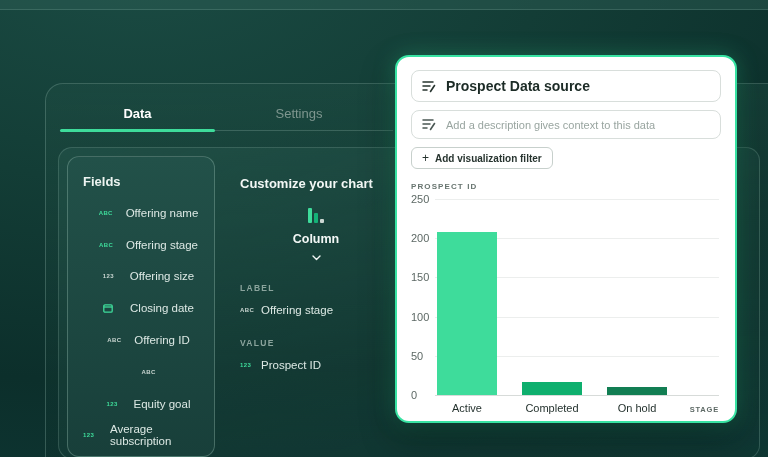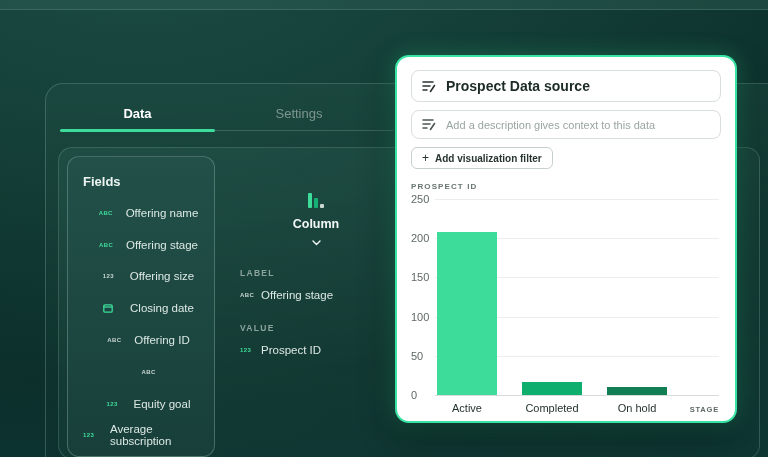--- a/index.html
+++ b/index.html
@@ -123,20 +123,21 @@
           <span>Equity goal</span>
         </li>
         <li class="field-item">
           <span class="mini-icon" style="color:#3EDC9B">123</span>
           <span>Average subscription</span>
         </li>
       </ul>
   </div>
 
   <div class="customize">
+    <h3 class="customize-title">Customize your chart</h3>
 
     <div class="type-row">
       <span class="col-icon">
         <span class="b1"></span>
           <span class="b2"></span>
           <span class="b3"></span>
       </span>
       <span>Column</span>
       <svg width="9" height="6" viewBox="0 0 9 6">
         <polyline points="1,1 4.5,4.5 8,1" fill="none" stroke="#F3F8F6" stroke-width="1.4" stroke-linecap="round" stroke-linejoin="round"></polyline>

